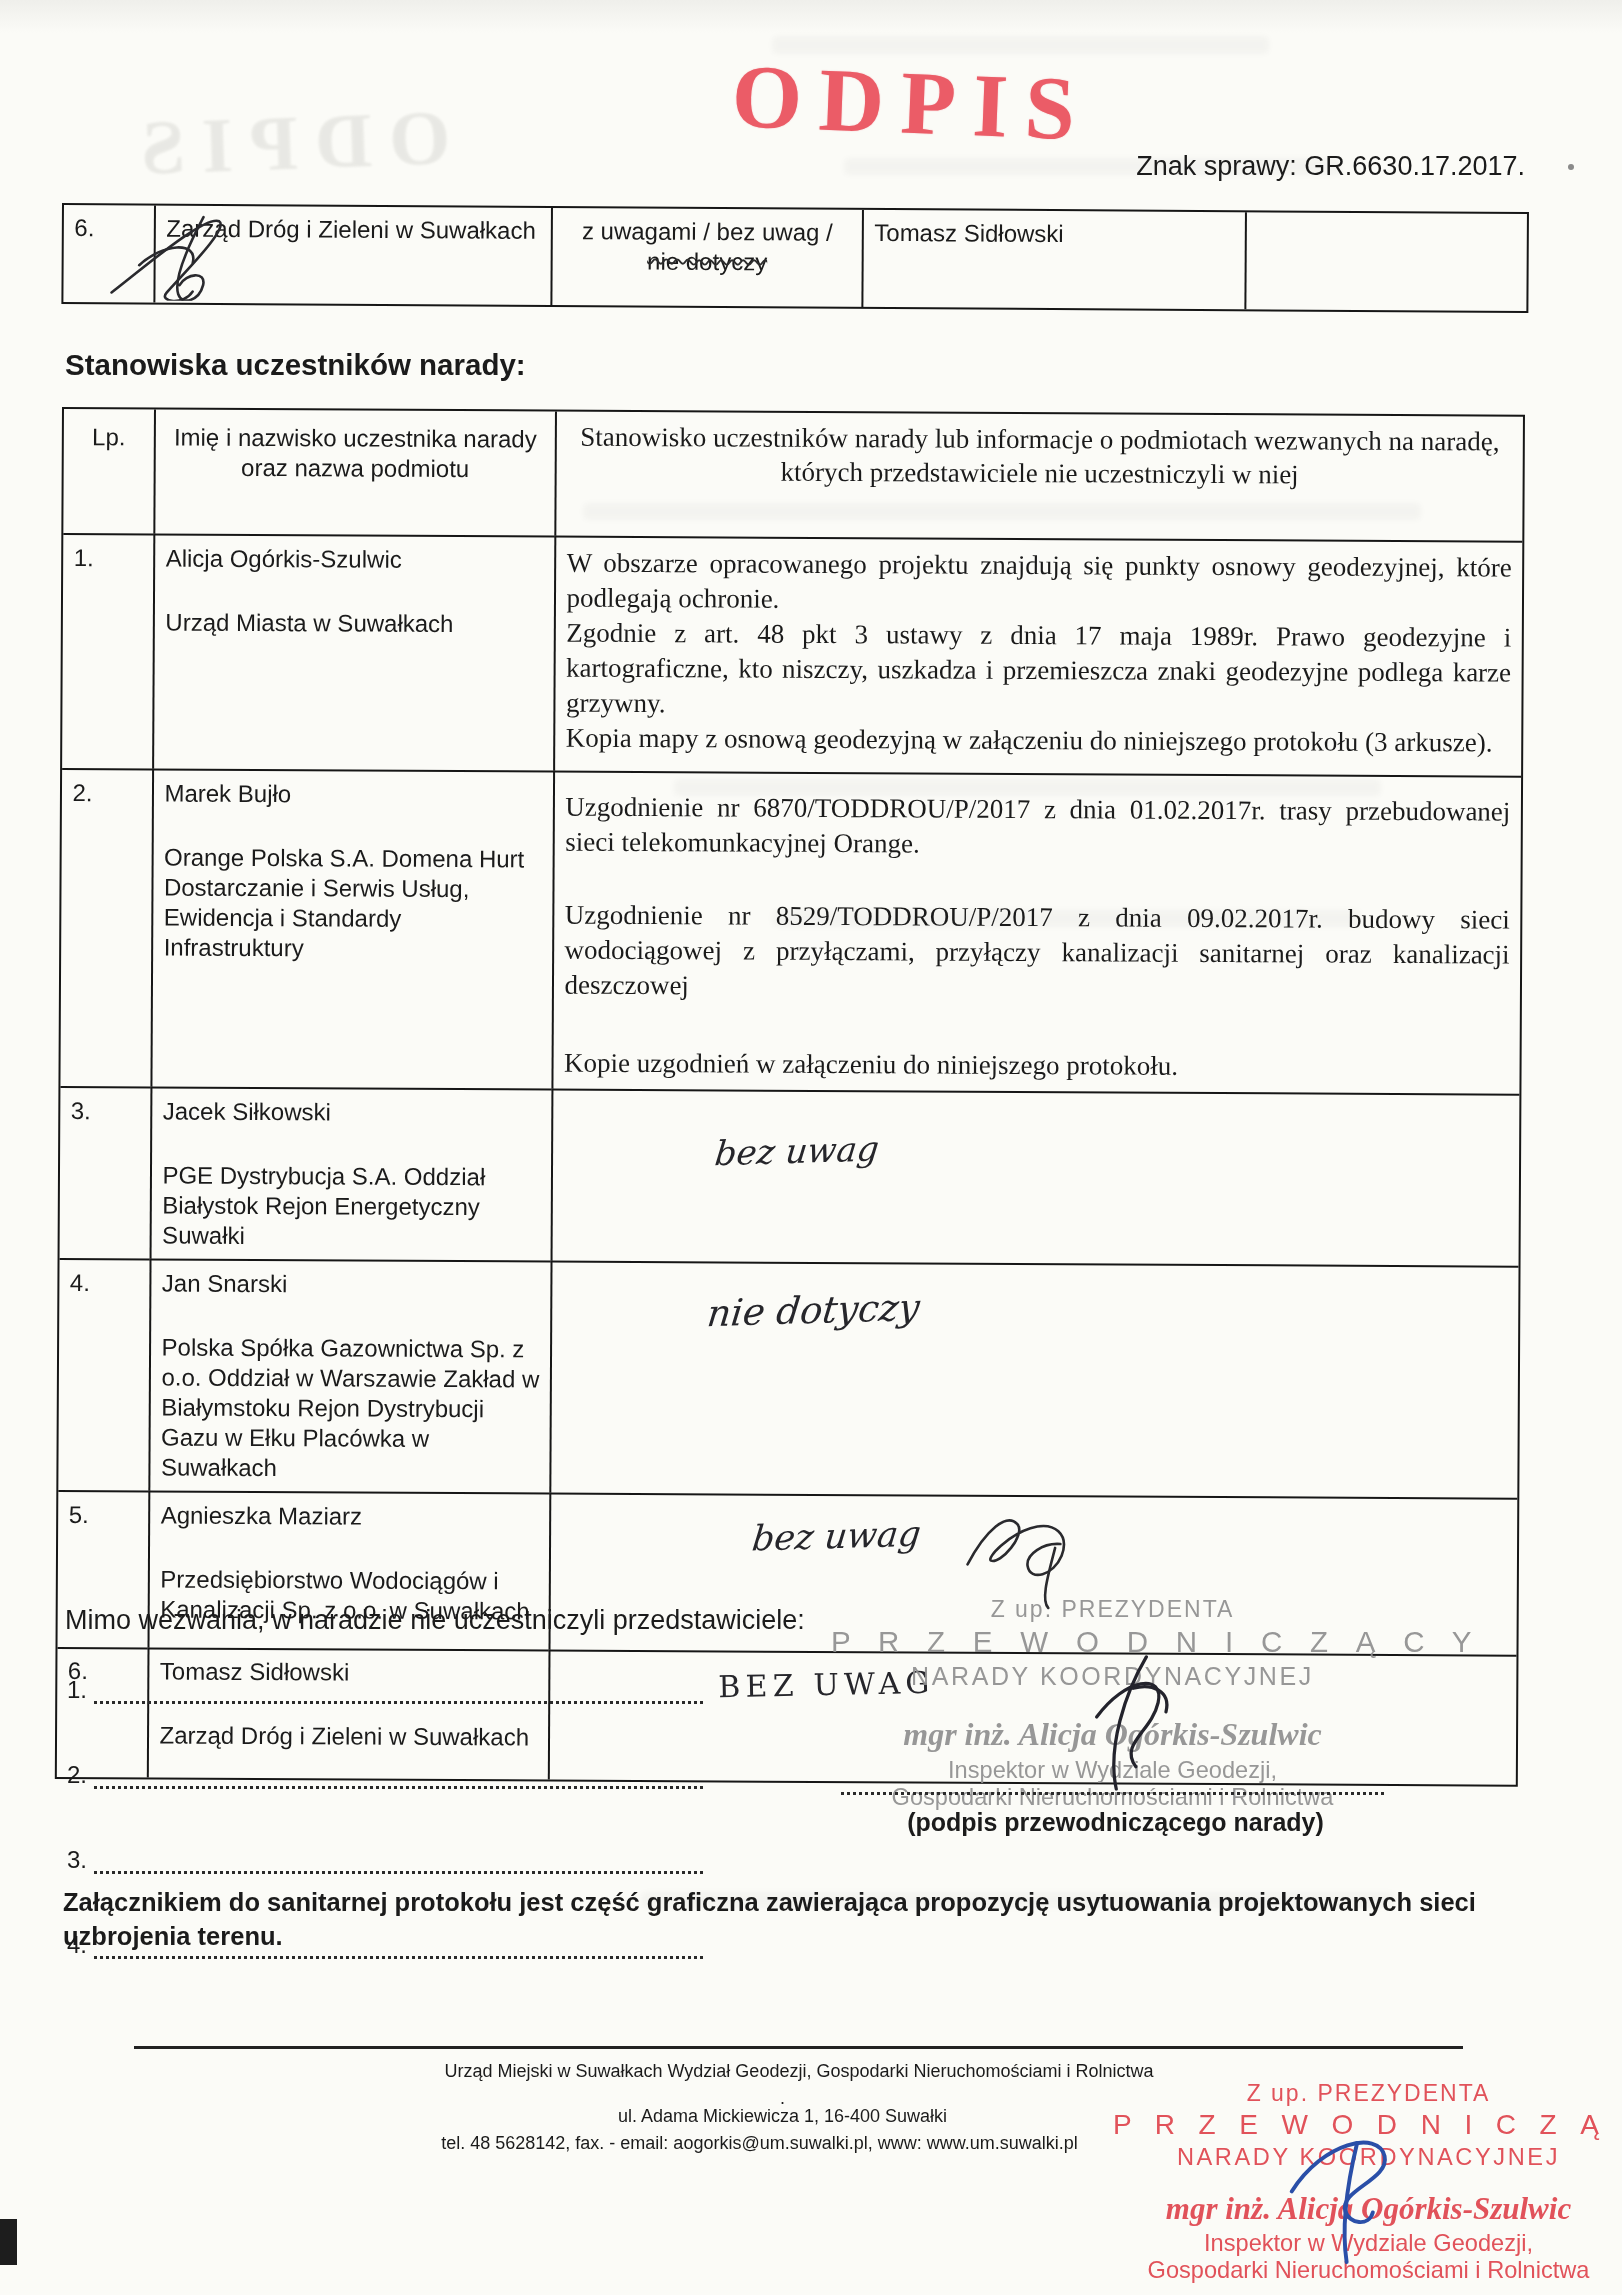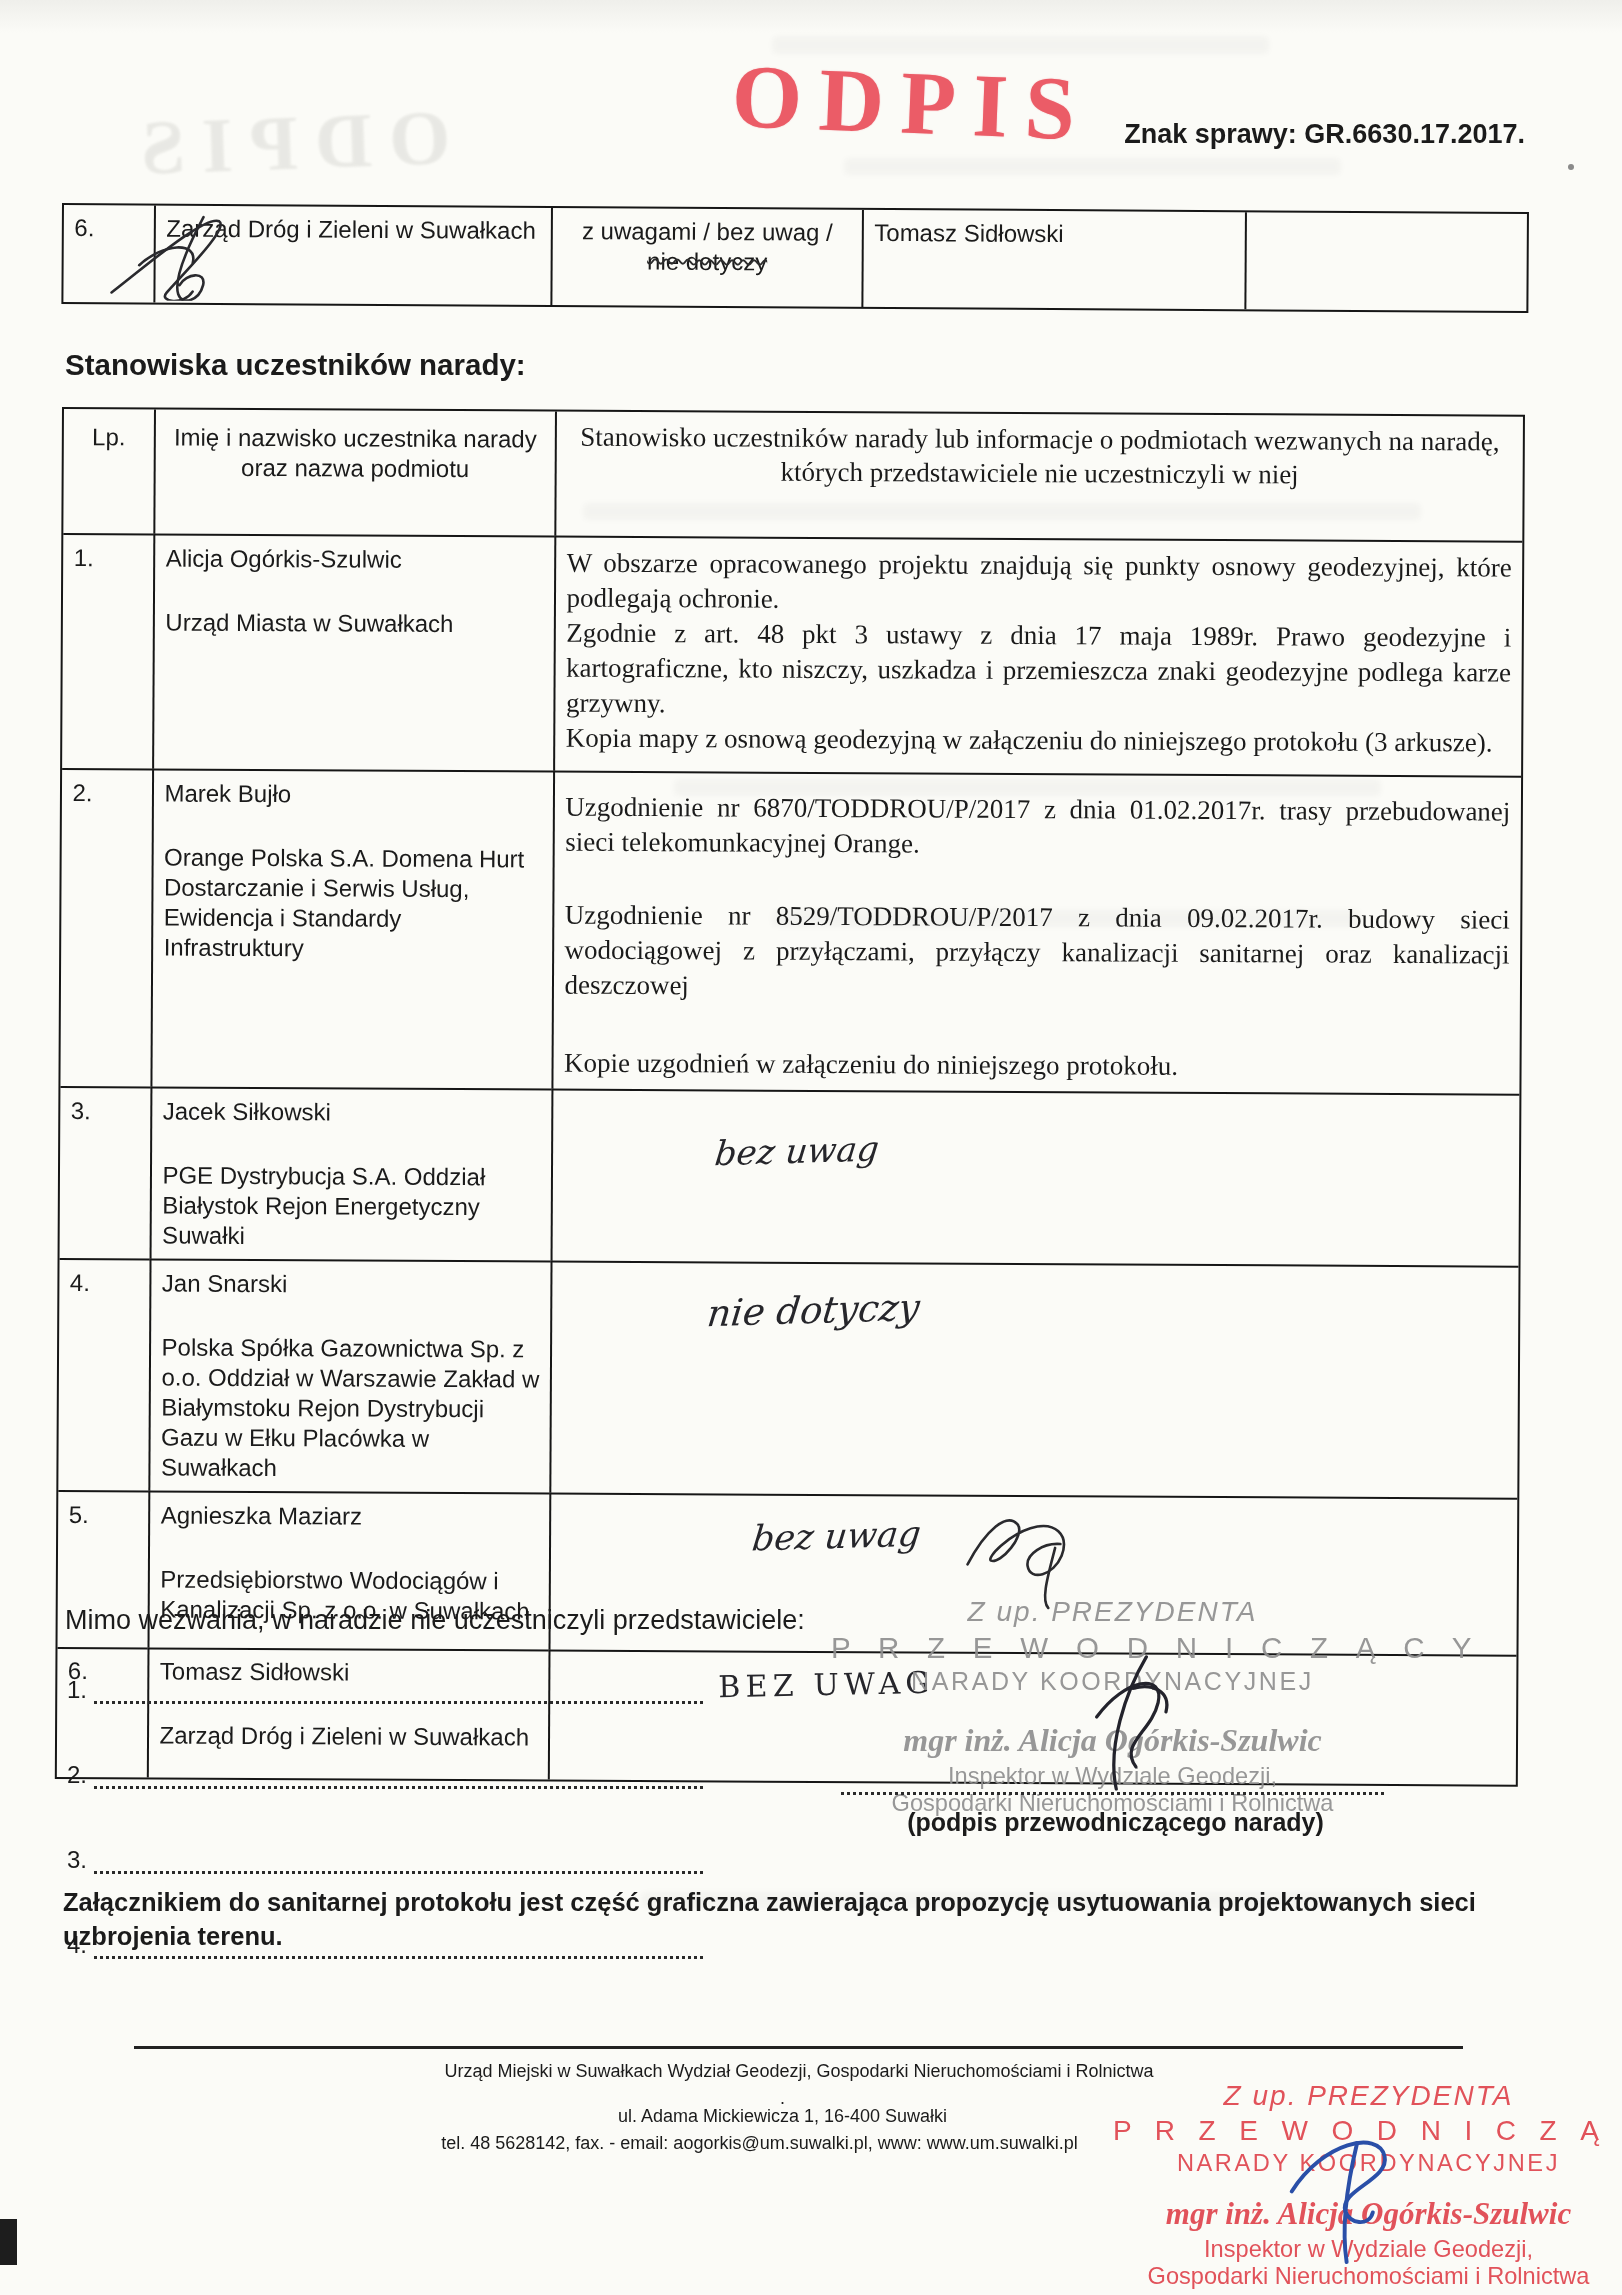--- a/index.html
+++ b/index.html
@@ -15,21 +15,21 @@
     color:#8d8d86;opacity:.16;transform:scaleX(-1) rotate(2deg);filter:blur(1.3px);
   }
   .smudge{background:#777;opacity:.05;filter:blur(2.6px);border-radius:5.2px;}
   .corner-mark{background:#1d1d1d;}
   .speck{background:#8a8a8a;border-radius:50%;}
   
   .odpis{
     font-family:"Liberation Serif",serif;font-weight:bold;font-size:90px;letter-spacing:17px;
     color:#ea4f5b;opacity:.92;transform:rotate(2.2deg);text-shadow:0 0 1.3px rgba(234,79,91,.5);
   }
-  .znak{font-size:27px;font-weight:bold;white-space:nowrap;}
+  .znak{font-size:27px;font-weight:normal;white-space:nowrap;margin-top:32px;}
   
   .tbl{border:2.6px solid #161616;background:transparent;}
   .top-table{display:grid;grid-template-columns:90px 397px 311px 383px 282px;transform:rotate(.35deg);transform-origin:left top;}
   .cell{border-left:2px solid #161616;padding:7.9px 10.5px;font-size:24px;line-height:1.25;}
   .cell:first-child{border-left:none;}
   .main-table{display:grid;grid-template-columns:90px 401px 968px;grid-auto-rows:min-content;transform:rotate(.3deg);transform-origin:left top;}
   .mrow{display:contents;}
   .mrow .cell{border-top:2px solid #161616;}
   .mrow.first .cell{border-top:none;}
   .center{text-align:center;}
@@ -42,21 +42,21 @@
   .hand-caps{font-family:"DejaVu Serif",serif;color:#26262b;letter-spacing:5.2px;transform:rotate(-1.5deg);display:inline-block;}
   svg{display:block;}
   
   .h1{font-size:29.5px;font-weight:bold;}
   .intro{font-size:27px;}
   .dotline{border-bottom:3.3px dotted #2a2a2a;display:inline-block;}
   .absent-item{font-size:24px;display:flex;align-items:flex-end;gap:6.5px;}
   .bold-par{font-size:25.5px;font-weight:bold;line-height:1.35;}
   
   .stamp{text-align:center;line-height:1.15;}
-  .stamp .s1{font-size:28px;letter-spacing:2px;font-style:italic;}
+  .stamp .s1{font-size:23px;letter-spacing:2px;}
   .stamp .s2{font-size:29.5px;letter-spacing:9.8px;margin-top:2.6px;white-space:nowrap;}
   .stamp .s3{font-size:25px;letter-spacing:2.6px;margin-top:2.6px;}
   .stamp .sname{font-family:"Liberation Serif",serif;font-style:italic;font-weight:bold;font-size:32px;margin-top:26px;white-space:nowrap;}
   .stamp .st1{font-size:23.6px;margin-top:3.9px;}
   .stamp .st2{font-size:23.6px;}
   .stamp-gray{color:#8f8f8f;opacity:.92;filter:blur(0.3px);}
   .stamp-red{color:#e04a52;opacity:.95;}
   .sig-caption{font-size:25px;}
   .footer-line{background:#222;height:2.6px;}
   .foot{font-size:18px;text-align:center;line-height:1.15;}

